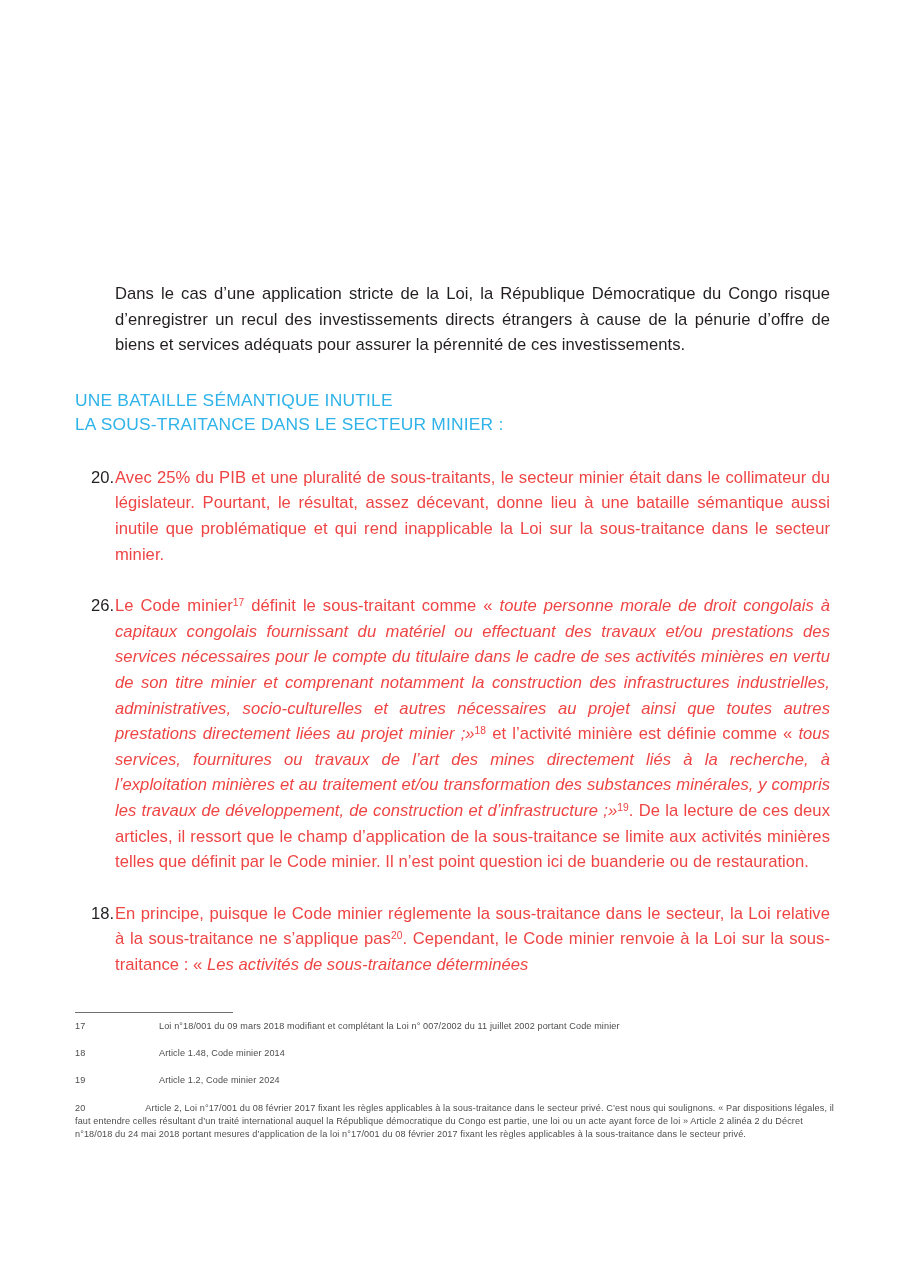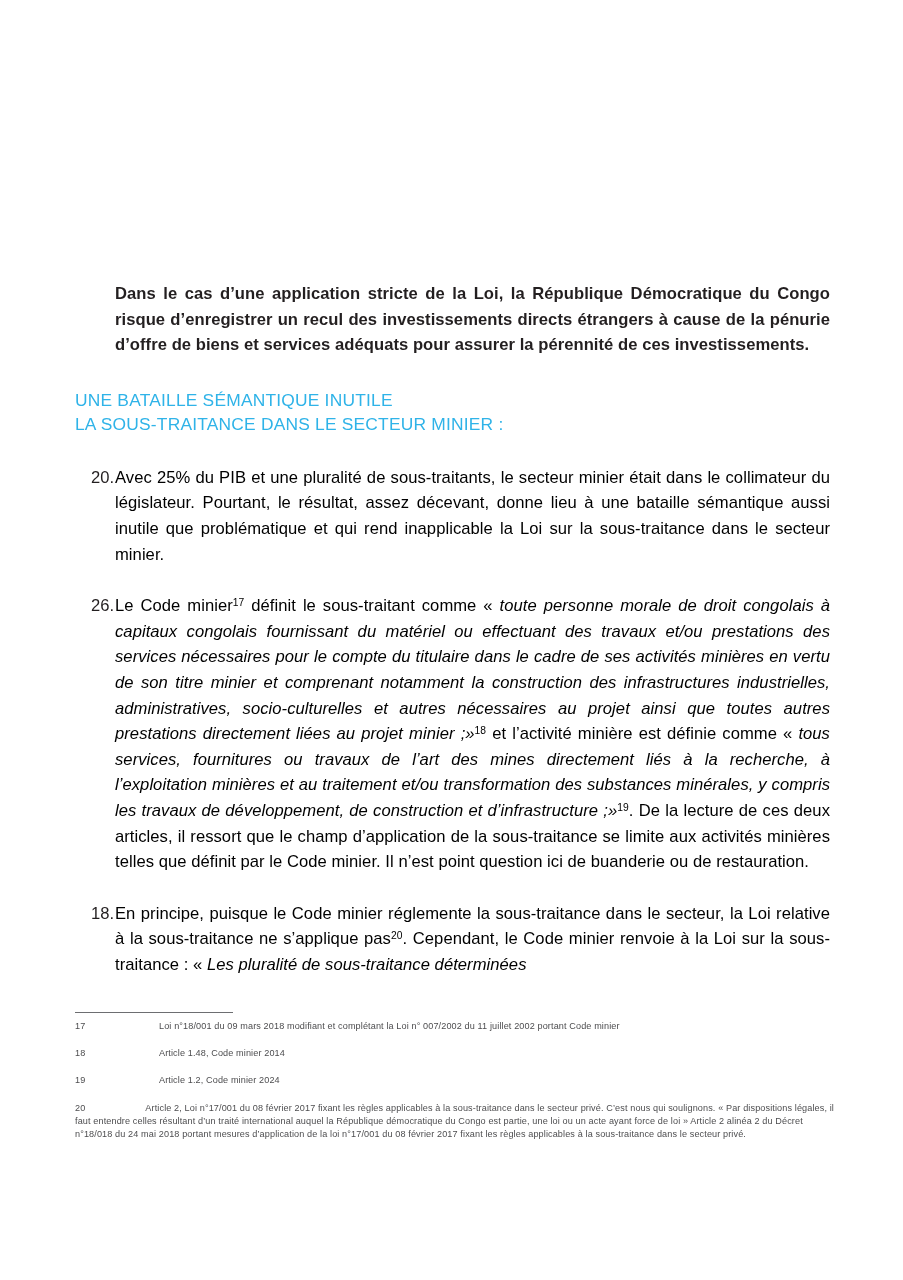--- a/index.html
+++ b/index.html
@@ -39,21 +39,20 @@
     text-align: justify;
     text-justify: inter-word;
     color: #231f20;
     letter-spacing: 0.05px;
   }
 
   p.body-para.intro {
     margin-left: 40px;
     width: 715px;
     margin-bottom: 30px;
-    font-weight: bold;
   }
 
   
   .section-heading {
     margin: 0 0 28px 0;
     color: #2fb3e8;
     font-size: 17.4px;
     line-height: 24.5px;
     letter-spacing: 0.2px;
     font-weight: 400;
@@ -79,21 +78,21 @@
     font-size: 16.6px;
     line-height: 25.6px;
     color: #231f20;
   }
   .num-item .txt {
     display: block;
     font-size: 16.6px;
     line-height: 25.6px;
     text-align: justify;
     text-justify: inter-word;
-    color: #000000;
+    color: #ef4444;
     letter-spacing: 0.05px;
   }
   .num-item .txt.last-left > :last-child { }
 
   i, .it { font-style: italic; }
 
   sup {
     font-size: 0.62em;
     line-height: 0;
     vertical-align: 0.52em;
@@ -173,21 +172,21 @@
       <span class="txt">Avec 25% du PIB et une pluralité de sous-traitants, le secteur minier était dans le collimateur du législateur. Pourtant, le résultat, assez décevant, donne lieu à une bataille sémantique aussi inutile que problématique et qui rend inapplicable la Loi sur la sous-traitance dans le secteur minier.</span>
     </div>
 
     <div class="num-item">
       <span class="num">26.</span>
       <span class="txt"><span>Le Code minier</span><sup>17</sup><span> définit le sous-traitant comme </span><span>« </span><i>toute personne morale de droit congolais à capitaux congolais fournissant du matériel ou effectuant des travaux et/ou prestations des services nécessaires pour le compte du titulaire dans le cadre de ses activités minières en vertu de son titre minier et comprenant notamment la construction des infrastructures industrielles, administratives, socio-culturelles et autres nécessaires au projet ainsi que toutes autres prestations directement liées au projet minier ;»</i><sup>18</sup><span> et l’activité minière est définie comme </span><span>« </span><i>tous services, fournitures ou travaux de l’art des mines directement liés à la recherche, à l’exploitation minières et au traitement et/ou transformation des substances minérales, y compris les travaux de développement, de construction et d’infrastructure ;»</i><sup>19</sup><span>. De la lecture de ces deux articles, il ressort que le champ d’application de la sous-traitance se limite aux activités minières telles que définit par le Code minier. Il n’est point question ici de buanderie ou de restauration.</span></span>
     </div>
 
     <div class="num-item">
       <span class="num">18.</span>
-      <span class="txt"><span>En principe, puisque le Code minier réglemente la sous-traitance dans le secteur, la Loi relative à la sous-traitance ne s’applique pas</span><sup>20</sup><span>. Cependant, le Code minier renvoie à la Loi sur la sous-traitance : </span><span>« </span><i>Les pluralité de sous-traitance déterminées</i></span>
+      <span class="txt"><span>En principe, puisque le Code minier réglemente la sous-traitance dans le secteur, la Loi relative à la sous-traitance ne s’applique pas</span><sup>20</sup><span>. Cependant, le Code minier renvoie à la Loi sur la sous-traitance : </span><span>« </span><i>Les activités de sous-traitance déterminées</i></span>
     </div>
 
   </div>
 
   <div class="footnotes">
     <div class="fn-rule"></div>
 
     <div class="fn">
       <span class="fn-num">17</span>
       <span class="fn-body">Loi n°18/001 du 09 mars 2018 modifiant et complétant la Loi n° 007/2002 du 11 juillet 2002 portant Code minier</span>

